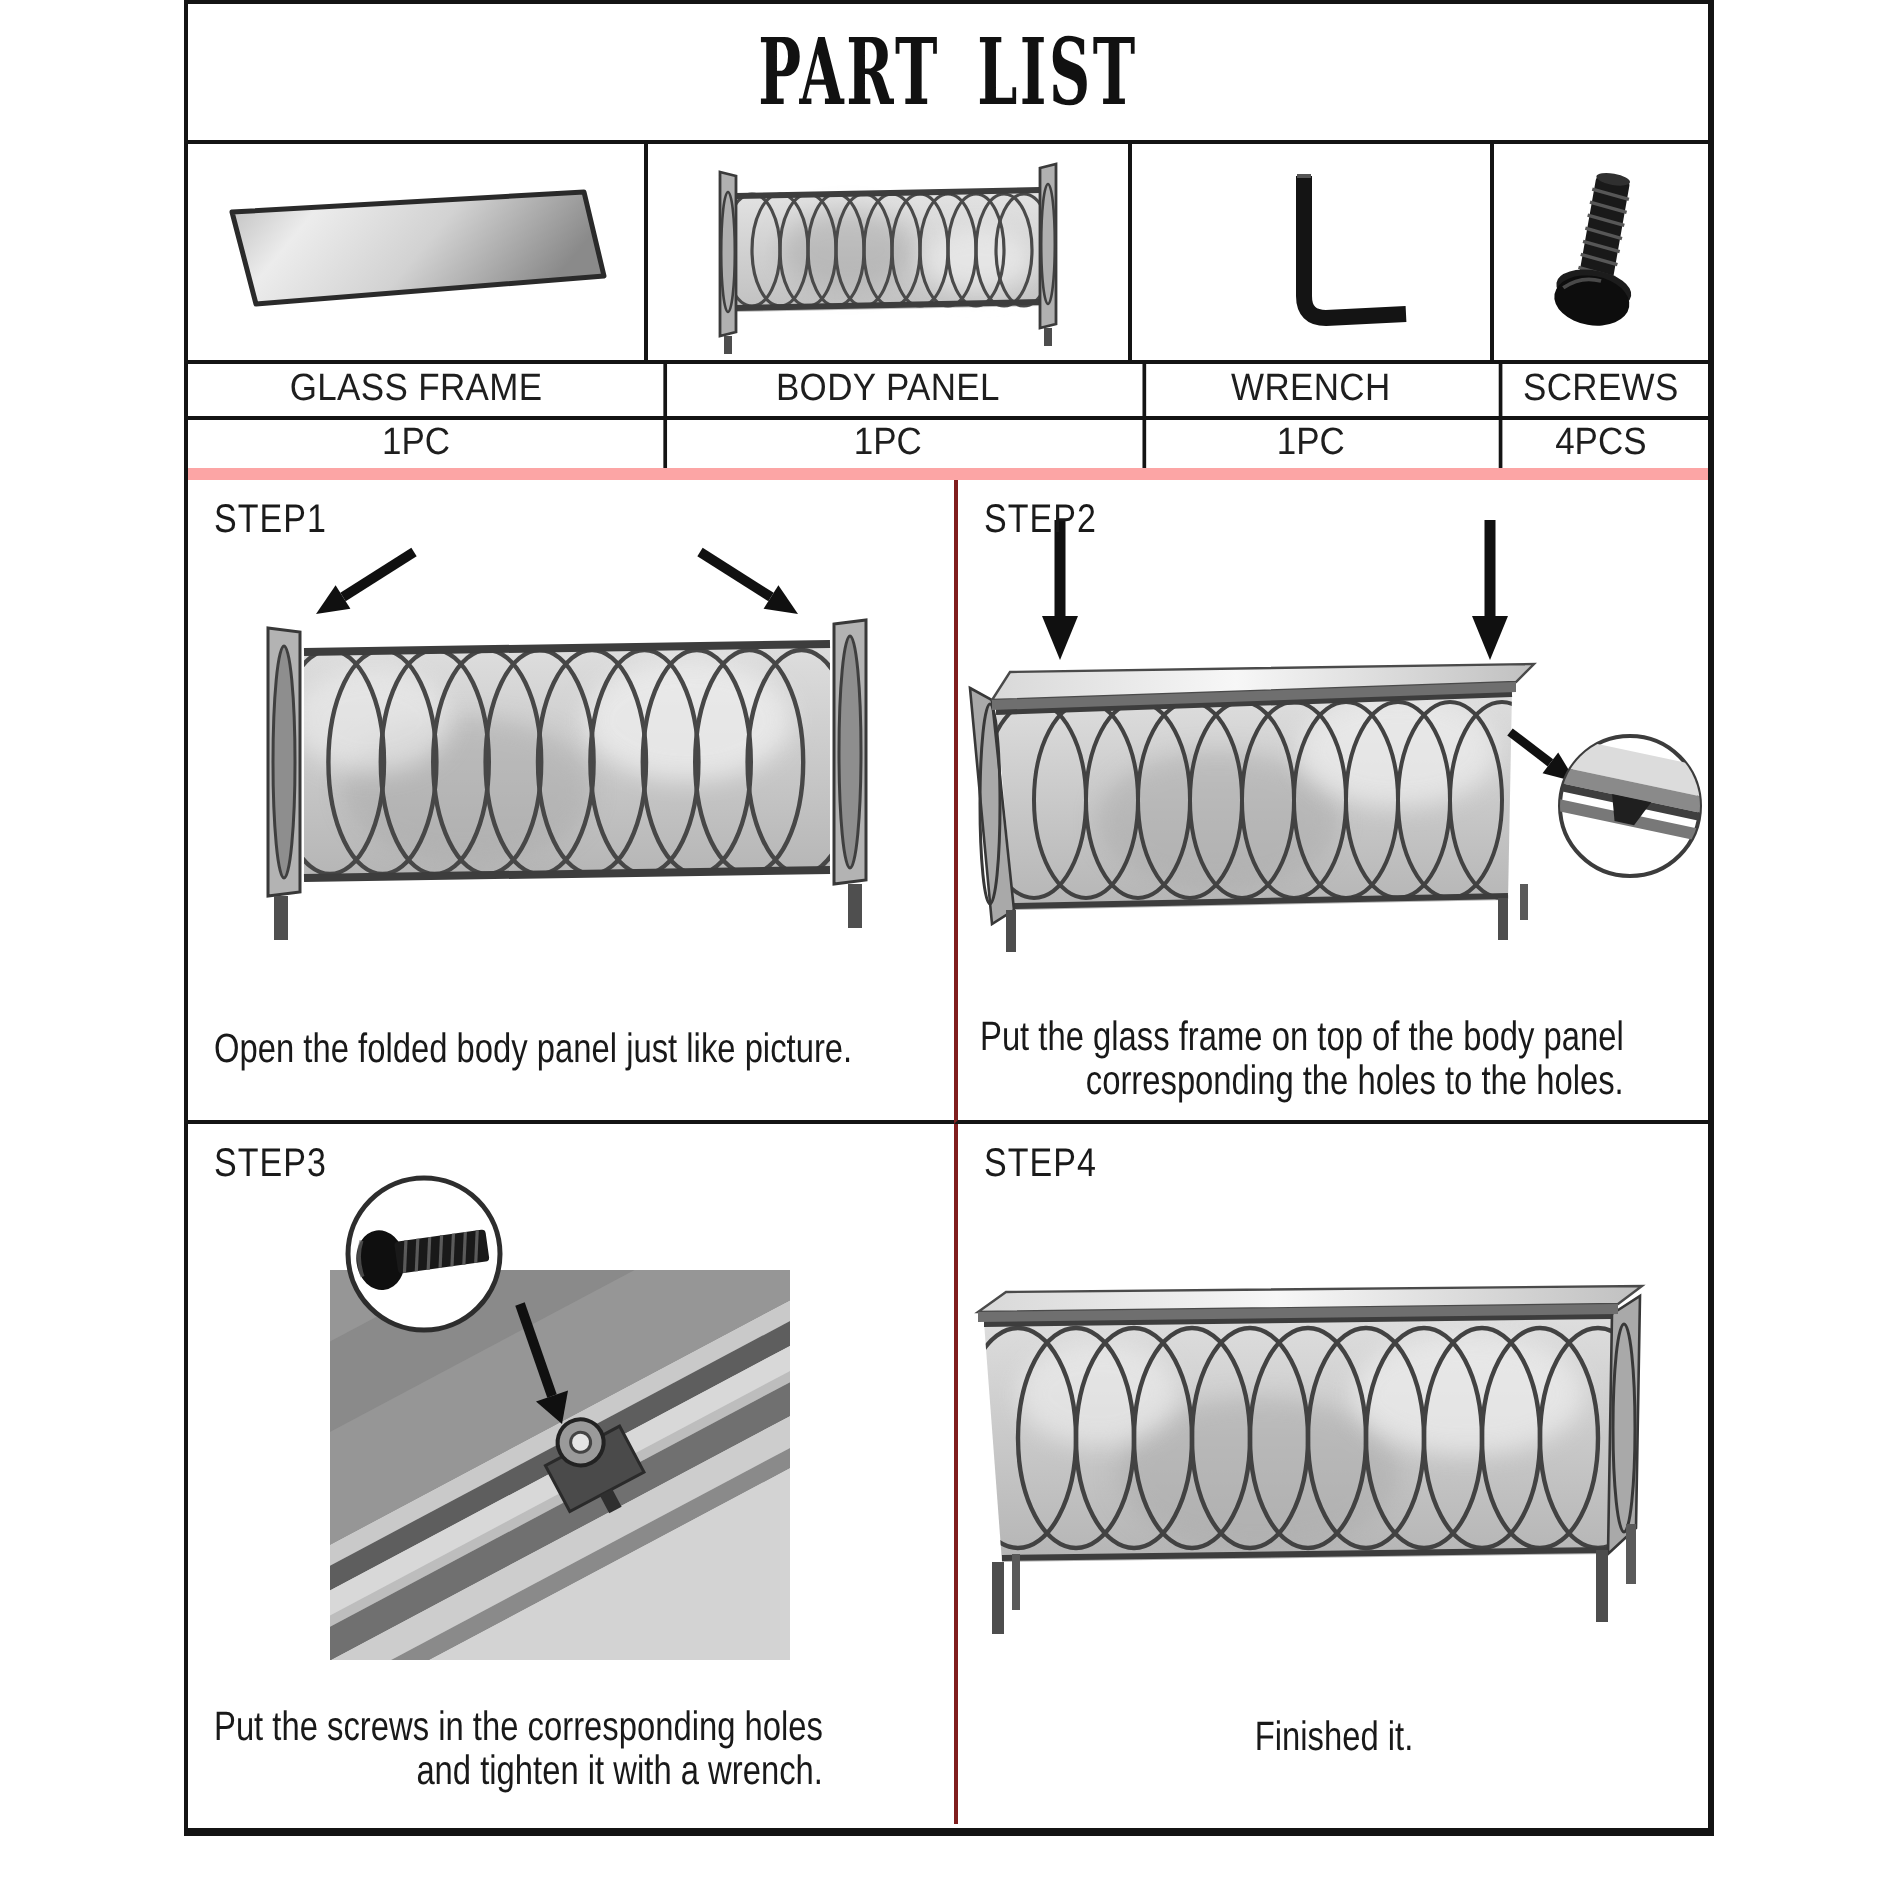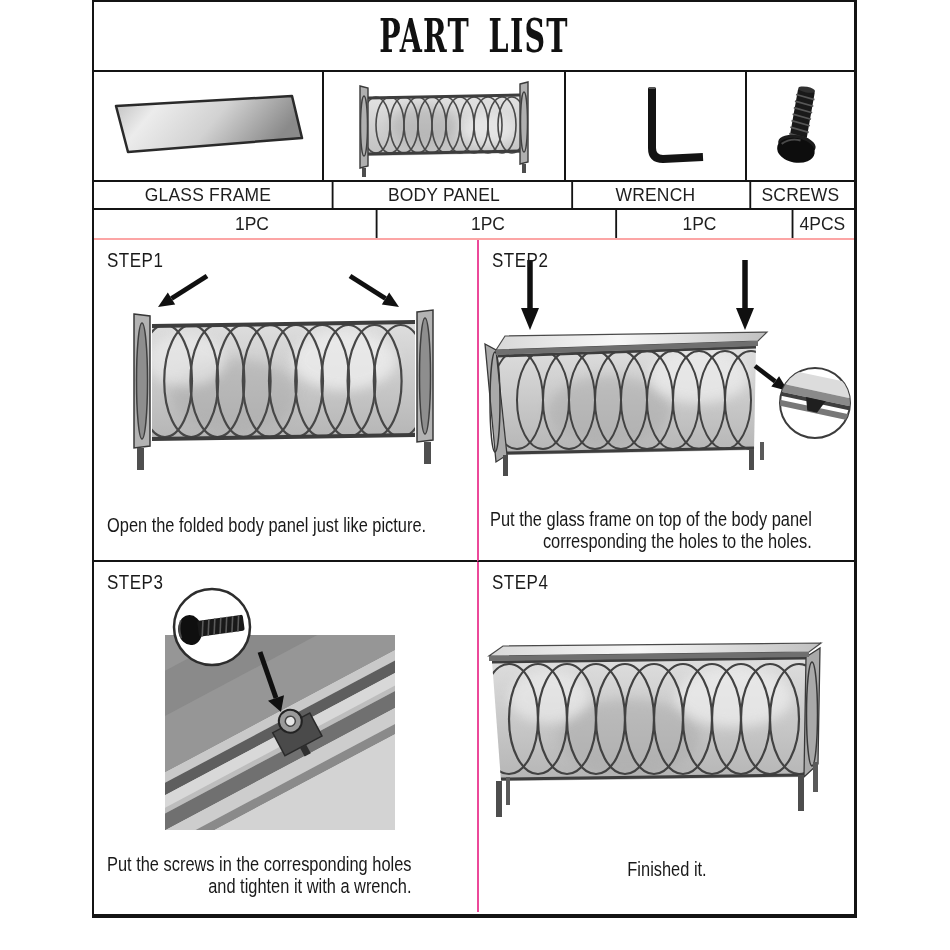--- a/index.html
+++ b/index.html
@@ -6,31 +6,31 @@
   .page{position:relative;width:950px;height:950px;background:#fff;overflow:hidden;
         font-family:"Liberation Sans",sans-serif;color:#1b1b1b;}
   .doc{position:absolute;left:92px;top:0px;width:765px;height:918px;box-sizing:border-box;
        border:2px solid #141414;border-right-width:3px;border-bottom-width:4px;background:#fff;}
   .row{display:flex;width:100%;box-sizing:border-box;}
   .row-title{height:70px;border-bottom:2px solid #141414;display:flex;align-items:center;justify-content:center;box-sizing:border-box;}
   .title-text{font-family:"DejaVu Serif",serif;font-weight:700;font-size:46px;letter-spacing:2px;
               word-spacing:12px;transform:scaleX(0.62);white-space:nowrap;color:#111;}
   .r-figs{height:110px;border-bottom:2px solid #141414;}
   .r-names{height:28px;border-bottom:2px solid #141414;}
-  .r-qty{height:30px;border-bottom:2px solid #fca5a5;padding-left:44px;}
+  .r-qty{height:30px;border-bottom:6px solid #fca5a5;}
   .cell{box-sizing:border-box;display:flex;align-items:center;justify-content:center;overflow:hidden;}
   .c1{width:228px;}
   .c2{width:242px;border-left:2px solid #141414;}
   .c3{width:181px;border-left:2px solid #141414;}
   .c4{flex:1;border-left:2px solid #141414;}
   .pname{font-size:19px;letter-spacing:0.2px;color:#1e1e1e;transform:scaleX(0.92);white-space:nowrap;}
   .pqty{font-size:19px;color:#1e1e1e;transform:scaleX(0.92);white-space:nowrap;}
   .steps{display:grid;grid-template-columns:383px 1fr;grid-template-rows:322px 1fr;height:672px;text-align:right;}
   .step{position:relative;box-sizing:border-box;overflow:hidden;}
-  .step.right{border-left:2px solid #ec4899;}
+  .step.right{border-left:2px solid #7f1d1d;}
   .step.toprow{border-bottom:2px solid #141414;}
   .step-label{position:absolute;left:13px;top:9px;font-size:20px;letter-spacing:0.6px;
               transform:scaleX(0.85);transform-origin:0 0;white-space:nowrap;color:#1a1a1a;}
   .step-art{position:absolute;left:0;top:0;}
   .cap{position:absolute;font-size:20.5px;line-height:22px;color:#191919;
        transform:scaleX(0.8);transform-origin:0 0;}
   .cap div{white-space:nowrap;}
   .cap-s1{left:13px;top:274px;}
   .cap-s2{left:11px;top:268px;}
   .cap-s3{left:13px;top:291px;}

